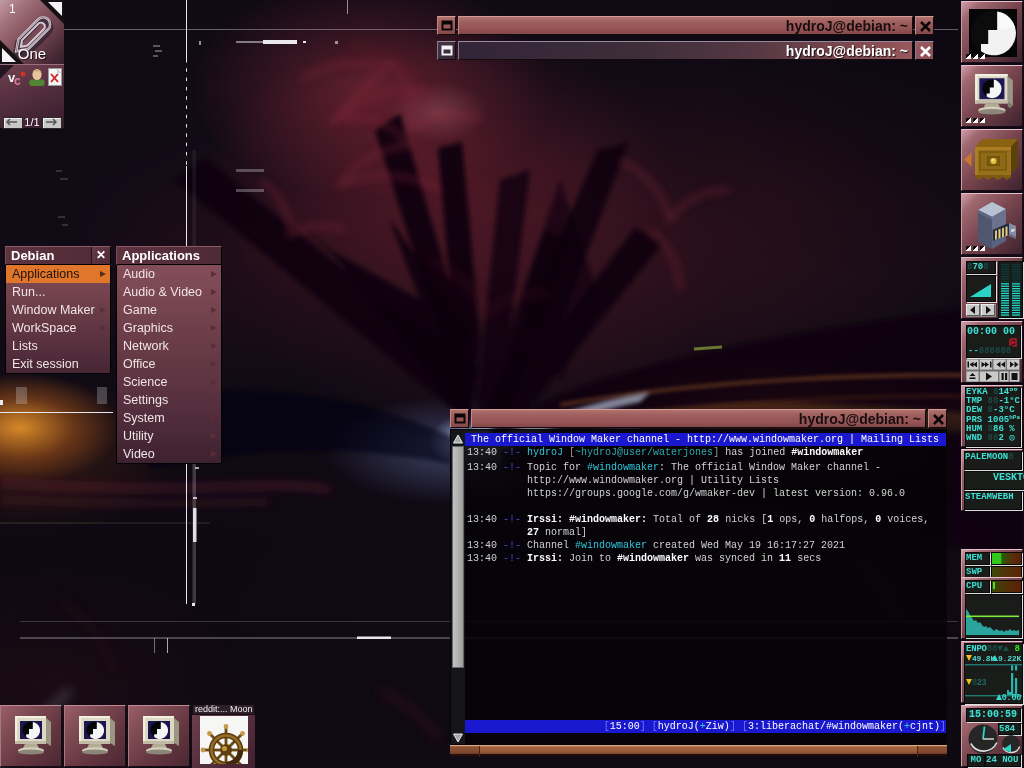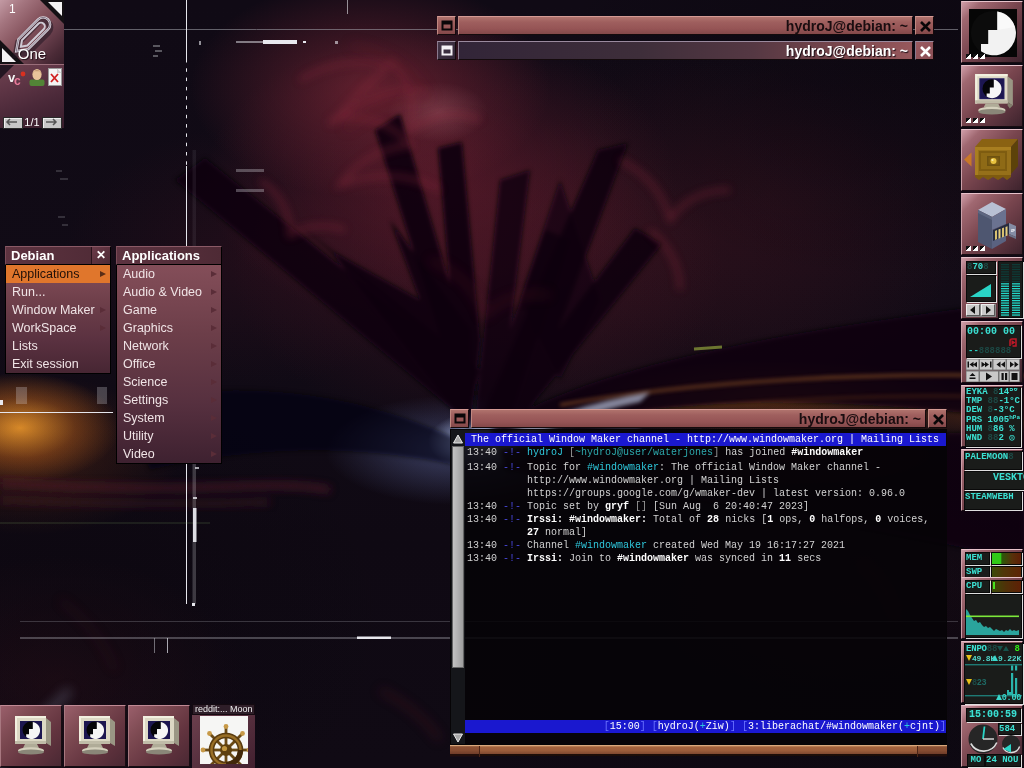--- a/index.html
+++ b/index.html
@@ -295,23 +295,22 @@
         </svg>
    <div class="abs" style="left:1px;top:16px;width:12px;height:222px;background:linear-gradient(90deg,#c2c2c2,#9e9e9e);border:1px solid #666;box-sizing:border-box;"></div>
    <svg class="abs" style="left:0;top:302px" width="14" height="12">
           <path d="M7 10 L11.5 2 L2.5 2 Z" fill="#a8a8a8" stroke="#e8e8e8" stroke-width="1"></path>
         </svg>
   </div>
 
   <div class="blue" style="top:3px;"> The official Window Maker channel - http://www.windowmaker.org | Mailing Lists</div>
   <div class="r" style="top:8px;margin-top:8px;">13:40 <span class="ind">-!-</span> <span class="cy">hydroJ</span> <span class="dim">[</span><span class="tl">~hydroJ@user/waterjones</span><span class="dim">]</span> has joined <span class="b">#windowmaker</span></div>
   <div class="r" style="top:31px;">13:40 <span class="ind">-!-</span> Topic for <span class="cy">#windowmaker</span>: The official Window Maker channel -</div>
-  <div class="r" style="top:44px;">          http://www.windowmaker.org | Mailing Lists</div>
+  <div class="r" style="top:44px;">          http://www.windowmaker.org | Utility Lists</div>
   <div class="r" style="top:57px;">          https://groups.google.com/g/wmaker-dev | latest version: 0.96.0</div>
-  <div class="r" style="top:70px;">13:40 <span class="ind">-!-</span> Topic set by <span class="b">gryf</span> <span class="dim">[]</span> [Sun Aug  6 20:40:47 2023]</div>
   <div class="r" style="top:83px;">13:40 <span class="ind">-!-</span> <span class="b">Irssi:</span> <span class="b">#windowmaker:</span> Total of <span class="b">28</span> nicks [<span class="b">1</span> ops, <span class="b">0</span> halfops, <span class="b">0</span> voices,</div>
   <div class="r" style="top:96px;">          <span class="b">27</span> normal]</div>
   <div class="r" style="top:109px;">13:40 <span class="ind">-!-</span> Channel <span class="cy">#windowmaker</span> created Wed May 19 16:17:27 2021</div>
   <div class="r" style="top:122px;">13:40 <span class="ind">-!-</span> <span class="b">Irssi:</span> Join to <span class="b">#windowmaker</span> was synced in <span class="b">11</span> secs</div>
   <div class="blue" style="top:290px;text-align:right;"> <span class="bb">[</span>15:00<span class="bb">]</span> <span class="bb">[</span>hydroJ(<span class="cy">+</span>Ziw)<span class="bb">]</span> <span class="bb">[</span>3:liberachat/#windowmaker(<span class="cy">+</span>cjnt)<span class="bb">]</span></div>
  </div>
 
  <div class="abs" style="left:0;top:336px;width:497px;height:11px;background:linear-gradient(180deg,#c0885e 0%,#a3633e 15%,#9a5c3a 60%,#7e4830 100%);border-top:1px solid #d9a87c;border-bottom:2px solid #1c0d08;box-sizing:border-box;">
   <div class="abs" style="left:0;top:0;width:29px;height:11px;background:rgba(60,20,18,0.22);border-right:1px solid #4a2416;"></div>
   <div class="abs" style="right:0;top:0;width:29px;height:11px;background:rgba(60,20,18,0.22);border-left:1px solid #4a2416;"></div>

